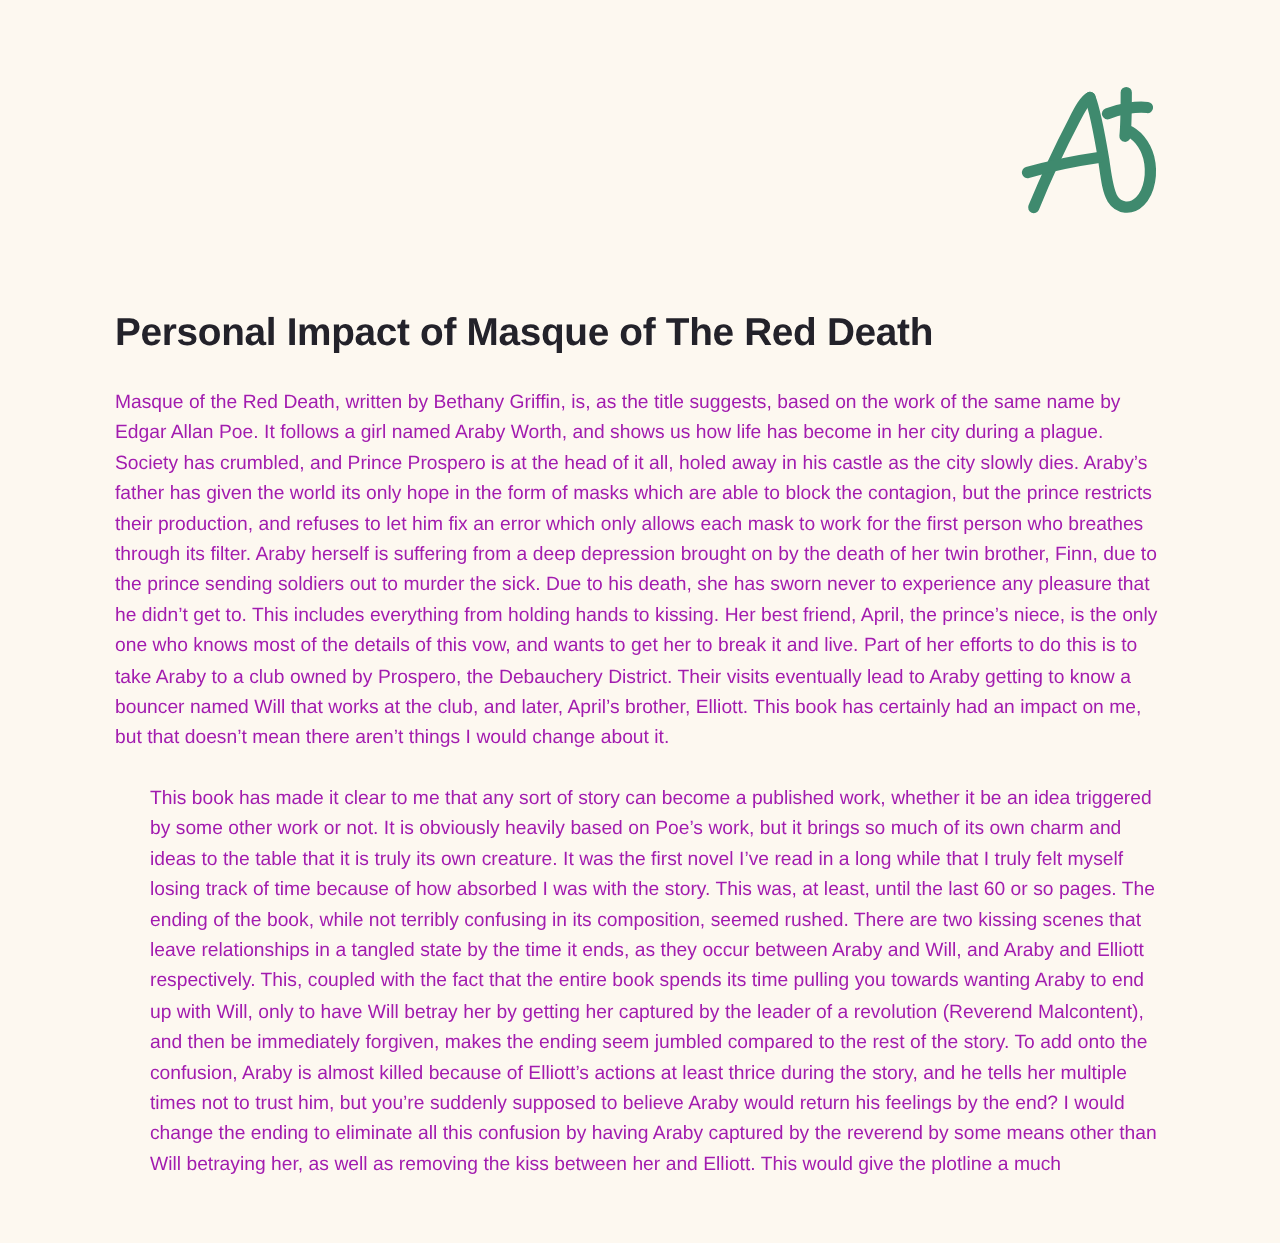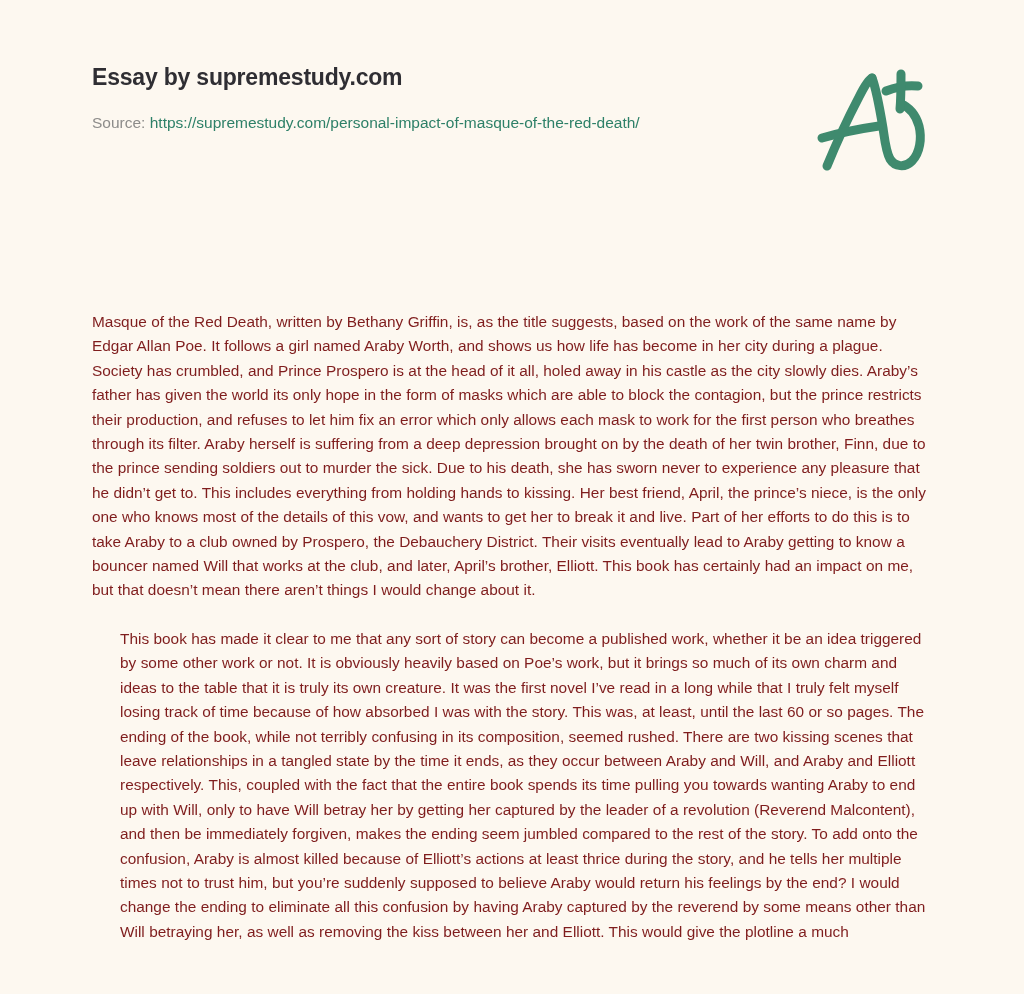--- a/index.html
+++ b/index.html
@@ -95,62 +95,54 @@
     position: absolute;
     left: 92px;
     top: 310px;
     width: 843px;
   }
 
   .article-body p {
     margin: 0 0 24px 0;
     font-size: 15.4px;
     line-height: 24.4px;
-    color: #7f1d1d;
+    color: #a21caf;
     text-align: left;
     word-spacing: 0.1px;
   }
   .article-body p:last-child {
     margin-bottom: 0;
     margin-left: 28px;
   }
 </style>
 </head>
 <body>
 
 <div class="page">
 
-  <div class="header">
-    <div class="header-left">
-      <div class="essay-by">Essay by supremestudy.com</div>
-      <div class="source-line">
-        <span class="source-label">Source:</span>
-        <span class="source-url">https://supremestudy.com/personal-impact-of-masque-of-the-red-death/</span>
-      </div>
-    </div>
-  </div>
 
   <div class="logo">
     <svg viewBox="0 0 126 108" xmlns="http://www.w3.org/2000/svg">
       <g fill="none" stroke="#3f8a6e" stroke-linecap="round" stroke-linejoin="round">
 
         <path d="M15 100 C 24 78, 36 52, 47 31 C 52 21, 56 14, 60 12" stroke-width="9"></path>
 
         <path d="M60 12 C 64 22, 68 44, 71 62 C 73 76, 74 86, 78 93
                  C 83 101, 93 102, 100 95 C 108 87, 110 72, 107 60
                  C 104 49, 97 41, 89 38" stroke-width="9"></path>
 
         <path d="M10 72 C 24 68, 46 63, 67 60" stroke-width="9"></path>
 
         <path d="M74 25 C 84 21, 97 19, 106 20" stroke-width="9"></path>
 
         <path d="M89 8 C 89 19, 89 33, 88 43" stroke-width="9"></path>
       </g>
     </svg>
   </div>
 
+  <h1 class="article-title">Personal Impact of Masque of The Red Death</h1>
 
   <div class="article-body">
     <p>Masque of the Red Death, written by Bethany Griffin, is, as the title suggests, based on the work of the same name by Edgar Allan Poe. It follows a girl named Araby Worth, and shows us how life has become in her city during a plague. Society has crumbled, and Prince Prospero is at the head of it all, holed away in his castle as the city slowly dies. Araby’s father has given the world its only hope in the form of masks which are able to block the contagion, but the prince restricts their production, and refuses to let him fix an error which only allows each mask to work for the first person who breathes through its filter. Araby herself is suffering from a deep depression brought on by the death of her twin brother, Finn, due to the prince sending soldiers out to murder the sick. Due to his death, she has sworn never to experience any pleasure that he didn’t get to. This includes everything from holding hands to kissing. Her best friend, April, the prince’s niece, is the only one who knows most of the details of this vow, and wants to get her to break it and live. Part of her efforts to do this is to take Araby to a club owned by Prospero, the Debauchery District. Their visits eventually lead to Araby getting to know a bouncer named Will that works at the club, and later, April’s brother, Elliott. This book has certainly had an impact on me, but that doesn’t mean there aren’t things I would change about it.</p>
     <p>This book has made it clear to me that any sort of story can become a published work, whether it be an idea triggered by some other work or not. It is obviously heavily based on Poe’s work, but it brings so much of its own charm and ideas to the table that it is truly its own creature. It was the first novel I’ve read in a long while that I truly felt myself losing track of time because of how absorbed I was with the story. This was, at least, until the last 60 or so pages. The ending of the book, while not terribly confusing in its composition, seemed rushed. There are two kissing scenes that leave relationships in a tangled state by the time it ends, as they occur between Araby and Will, and Araby and Elliott respectively. This, coupled with the fact that the entire book spends its time pulling you towards wanting Araby to end up with Will, only to have Will betray her by getting her captured by the leader of a revolution (Reverend Malcontent), and then be immediately forgiven, makes the ending seem jumbled compared to the rest of the story. To add onto the confusion, Araby is almost killed because of Elliott’s actions at least thrice during the story, and he tells her multiple times not to trust him, but you’re suddenly supposed to believe Araby would return his feelings by the end? I would change the ending to eliminate all this confusion by having Araby captured by the reverend by some means other than Will betraying her, as well as removing the kiss between her and Elliott. This would give the plotline a much</p>
   </div>
 
 </div>
 
 </body></html>

